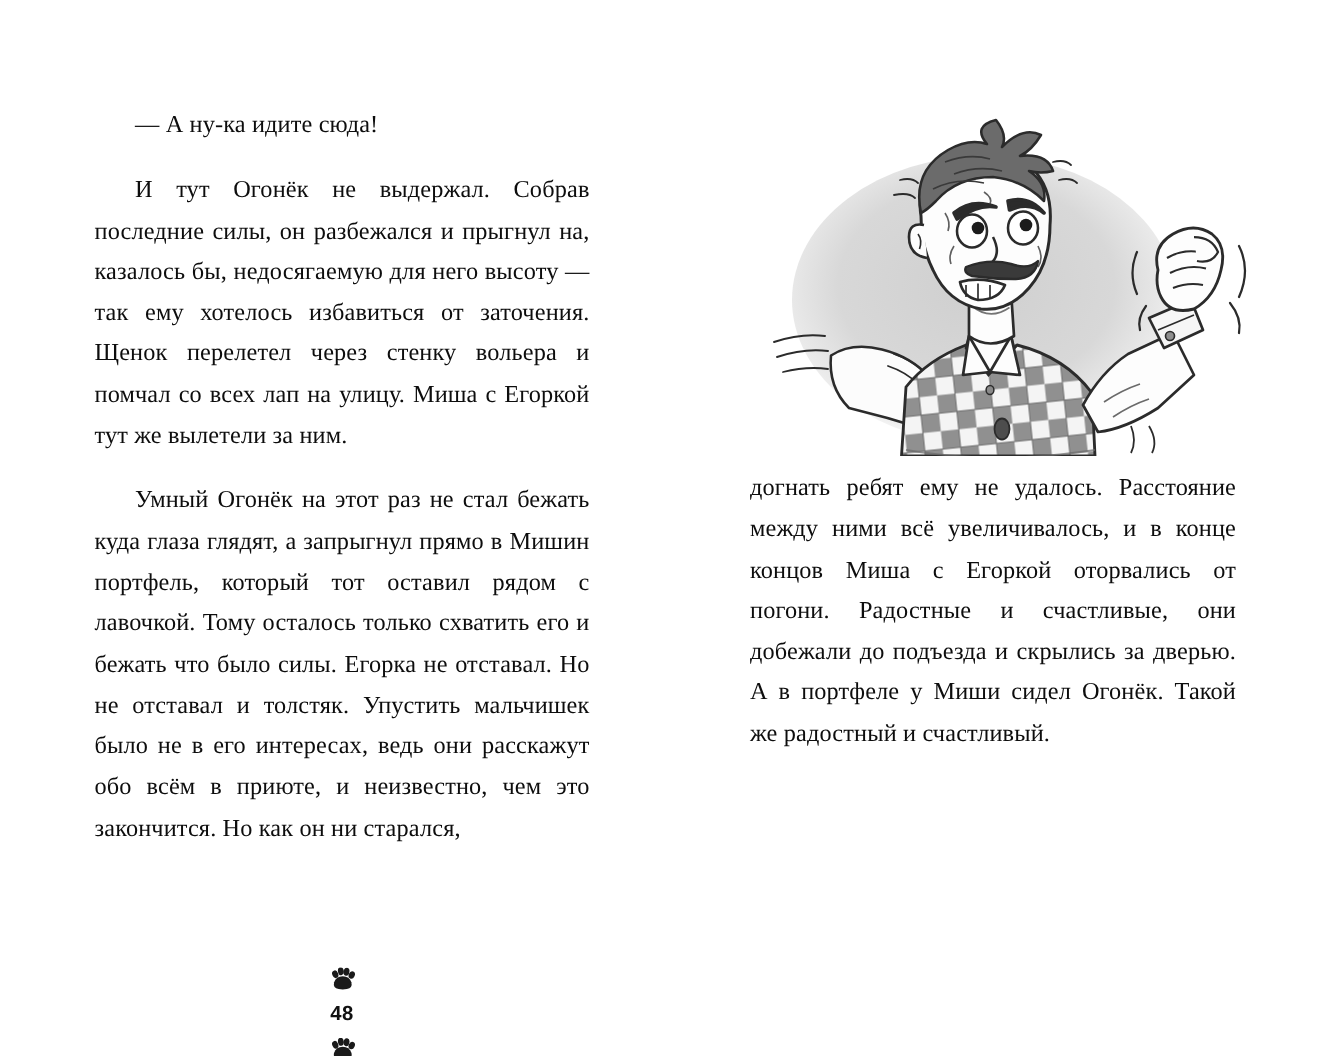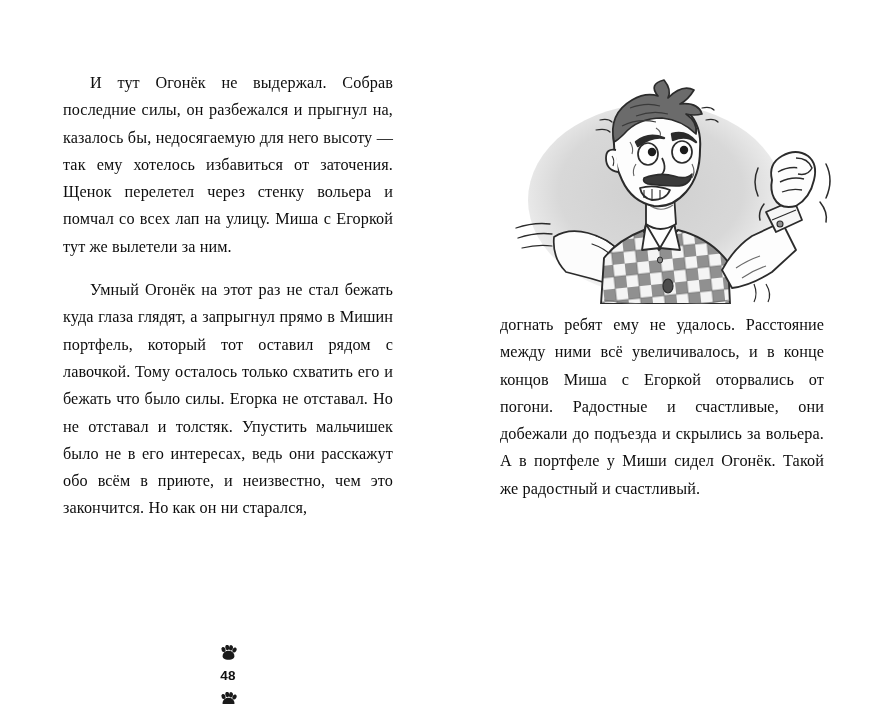--- a/index.html
+++ b/index.html
@@ -238,26 +238,27 @@
       <g stroke="#2b2b2b" stroke-width="1.5" fill="none" stroke-linecap="round">
         <path d="M262 96 Q256 110 262 124"></path>
         <path d="M330 92 Q338 108 330 126"></path>
         <path d="M324 130 Q332 140 330 150"></path>
         <path d="M268 132 Q262 140 264 148"></path>
       </g>
     </svg>
   </div>
 
   <div id="col-left" class="col">
+    <p>— А ну-ка идите сюда!</p>
     <p>И тут Огонёк не выдержал. Собрав последние силы, он разбежался и прыгнул на, казалось бы, недосягаемую для него высоту — так ему хотелось избавиться от заточения. Щенок перелетел через стенку вольера и помчал со всех лап на улицу. Миша с Егоркой тут же вылетели за ним.</p>
     <p>Умный Огонёк на этот раз не стал бежать куда глаза глядят, а запрыгнул прямо в Мишин портфель, который тот оставил рядом с лавочкой. Тому осталось только схватить его и бежать что было силы. Егорка не отставал. Но не отставал и толстяк. Упустить мальчишек было не в его интересах, ведь они расскажут обо всём в приюте, и неизвестно, чем это закончится. Но как он ни старался,</p>
   </div>
 
   <div id="col-right" class="col">
-    <p class="no-indent">догнать ребят ему не удалось. Расстояние между ними всё увеличивалось, и в конце концов Миша с Егоркой оторвались от погони. Радостные и счастливые, они добежали до подъезда и скрылись за вольера. А в портфеле у Миши сидел Огонёк. Такой же радостный и счастливый.</p>
+    <p class="no-indent">догнать ребят ему не удалось. Расстояние между ними всё увеличивалось, и в конце концов Миша с Егоркой оторвались от погони. Радостные и счастливые, они добежали до подъезда и скрылись за дверью. А в портфеле у Миши сидел Огонёк. Такой же радостный и счастливый.</p>
   </div>
 
   <div id="footer">
     <span class="paw">
       <svg viewBox="0 0 34 30" xmlns="http://www.w3.org/2000/svg" fill="#1a1a1a">
         <ellipse cx="7" cy="9" rx="4.0" ry="5.2" transform="rotate(-22 7 9)"></ellipse>
         <ellipse cx="14.5" cy="5" rx="3.9" ry="5.4" transform="rotate(-8 14.5 5)"></ellipse>
         <ellipse cx="22" cy="5.6" rx="3.9" ry="5.4" transform="rotate(10 22 5.6)"></ellipse>
         <ellipse cx="29" cy="10" rx="4.0" ry="5.2" transform="rotate(24 29 10)"></ellipse>
         <path d="M17 11.5 Q26 11.5 28.5 19.5 Q30.5 27 22.5 28.8 Q17 30 11.5 28.8 Q3.5 27 5.5 19.5 Q8 11.5 17 11.5 Z"></path>

